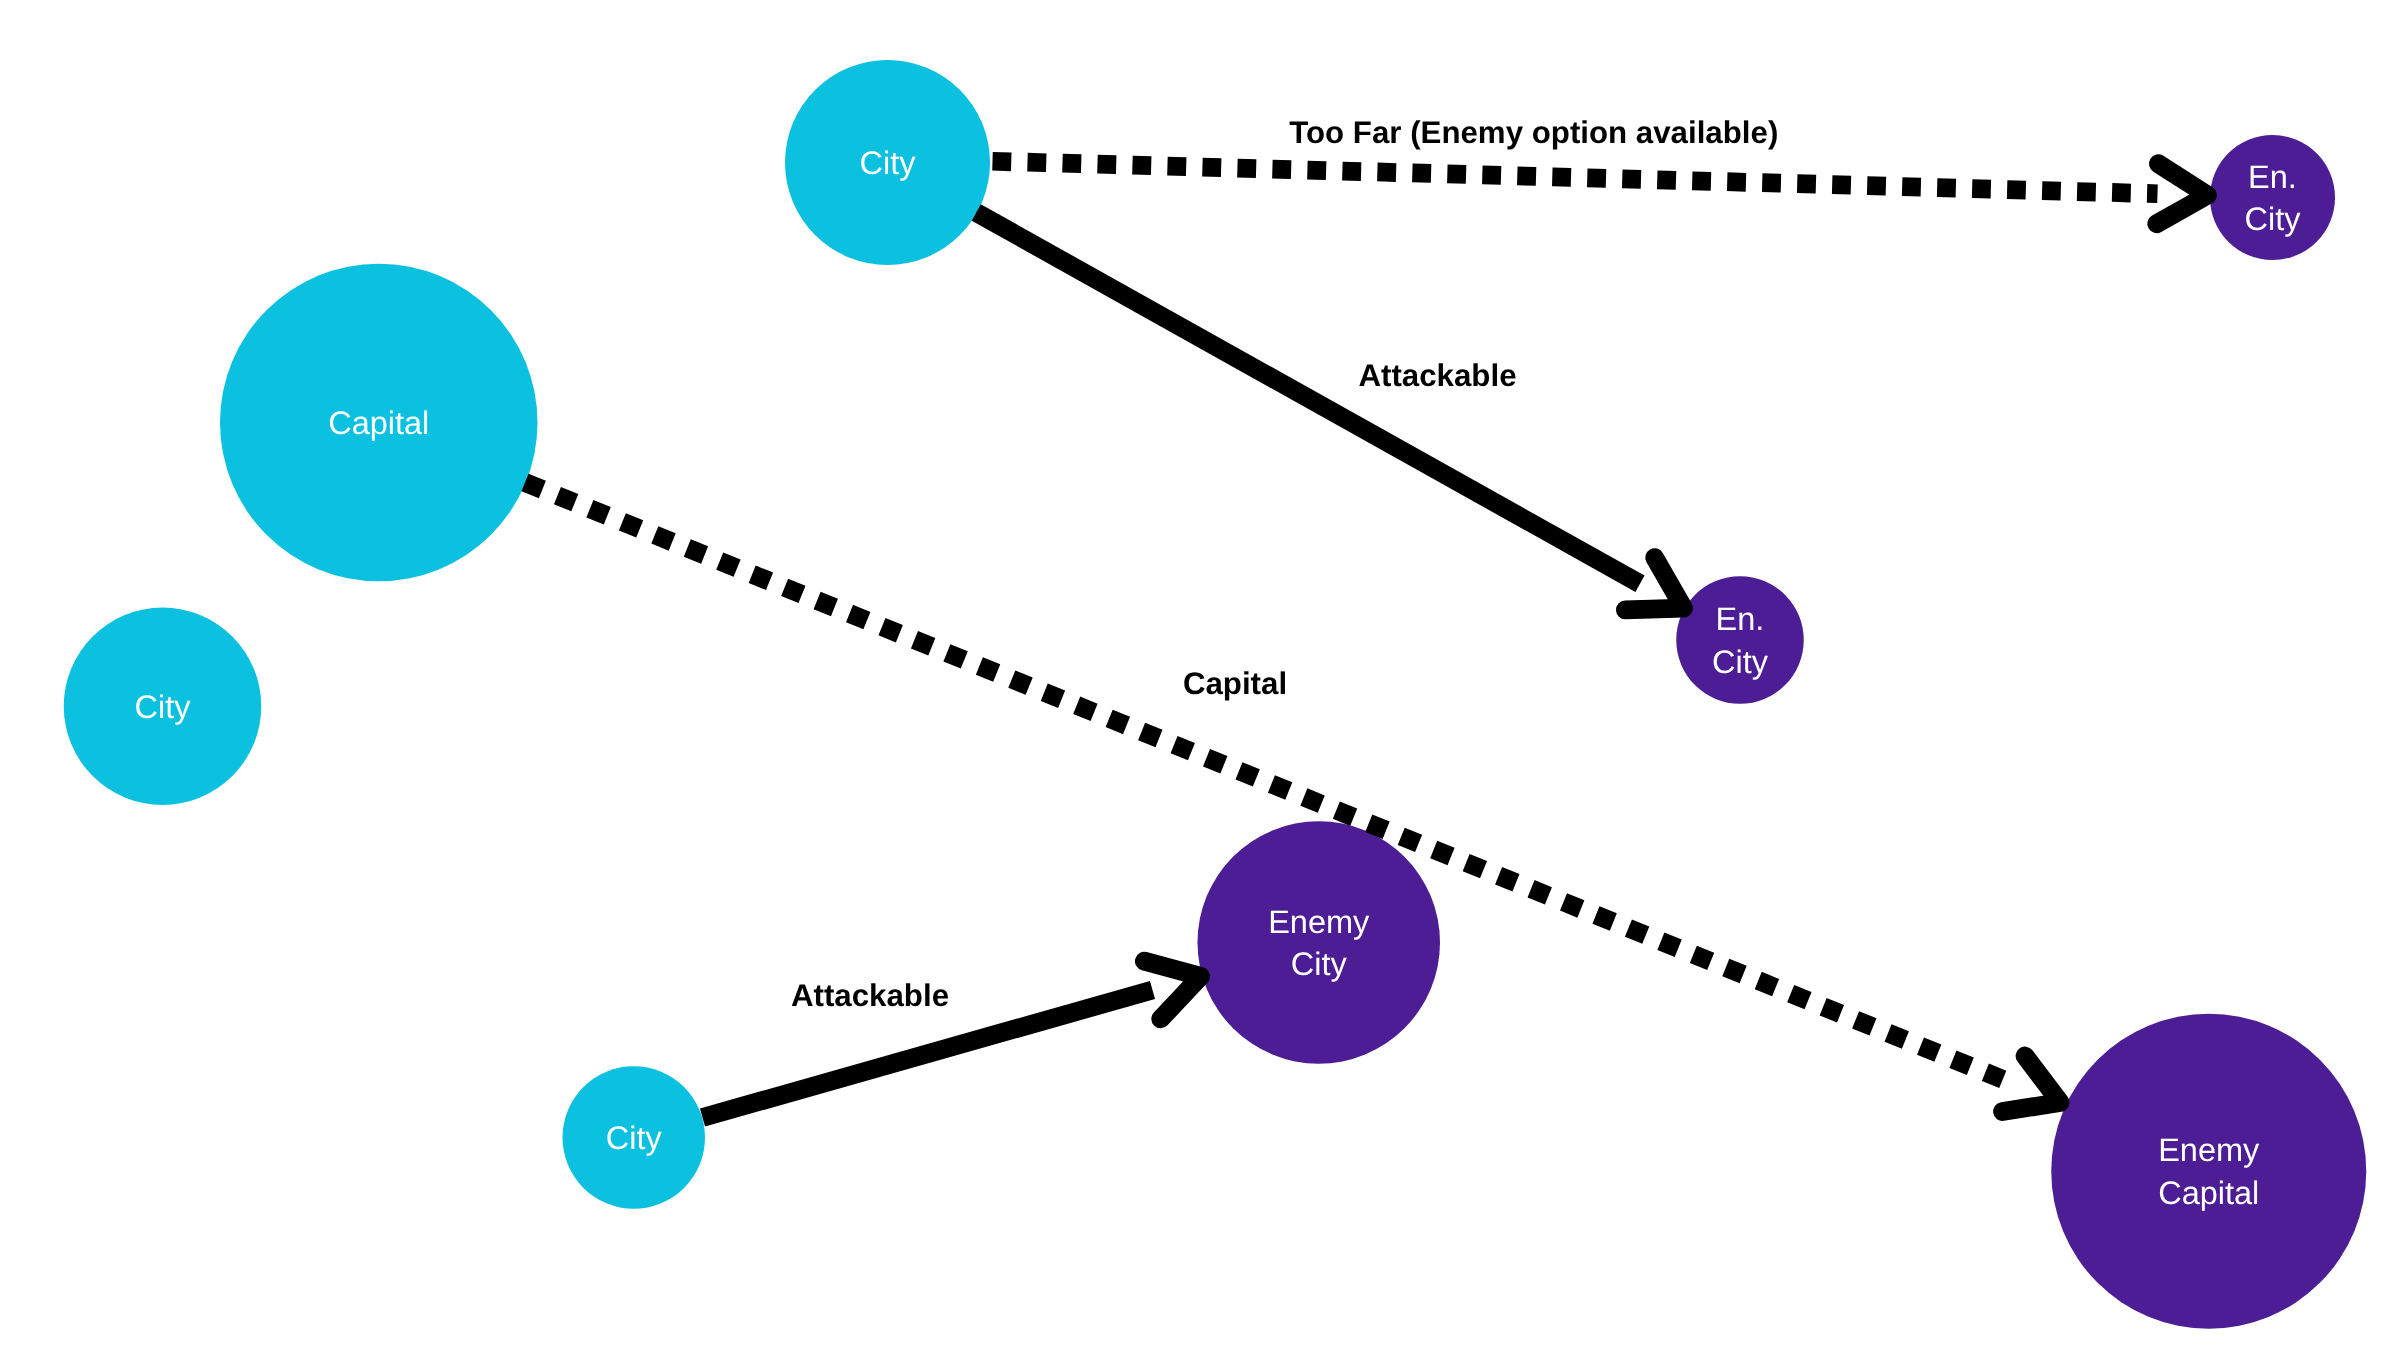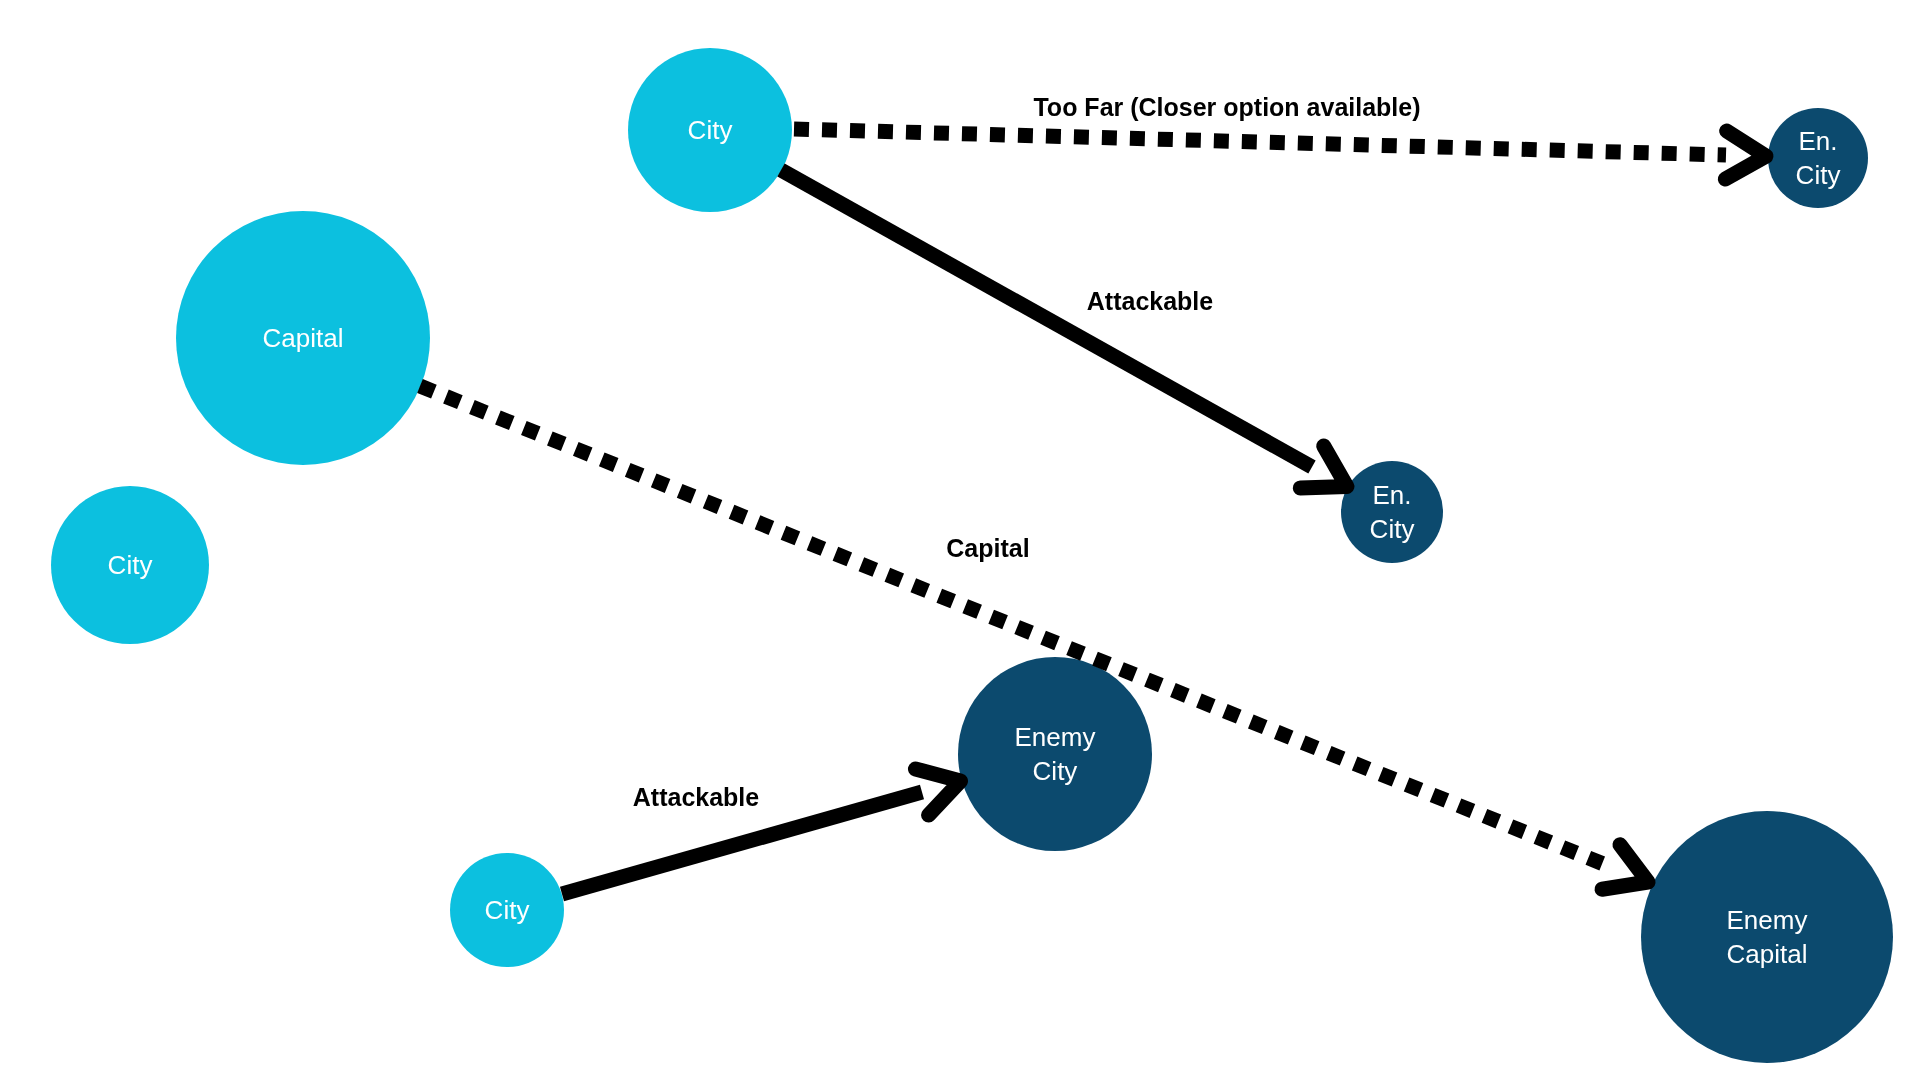--- a/index.html
+++ b/index.html
@@ -22,21 +22,21 @@
     align-items: center;
     justify-content: center;
     text-align: center;
     color: #FFFFFF;
     font-size: 26px;
     line-height: 1.32;
     white-space: pre-line;
     z-index: 1;
   }
   .node.friendly { background: #0CC0DF; }
-  .node.enemy    { background: #0c4a6e; }
+  .node.enemy    { background: #4c1d95; }
   #edges-svg {
     position: absolute;
     left: 0;
     top: 0;
     width: 1920px;
     height: 1080px;
     z-index: 2;
     pointer-events: none;
   }
   .shaft {
@@ -85,21 +85,21 @@
       <marker id="chev" viewBox="0 0 70 70" refX="14" refY="35" markerWidth="70" markerHeight="70" markerUnits="userSpaceOnUse" orient="auto">
         <path d="M14 11 L54 35 L14 59" fill="none" stroke="#000000" stroke-width="15" stroke-linecap="round" stroke-linejoin="round"></path>
       </marker>
     </defs>
     <path class="shaft dotted" d="M794 129 L1726 155" marker-end="url(#chev)"></path>
     <path class="shaft" d="M781 170 L1312 467" marker-end="url(#chev)"></path>
     <path class="shaft dotted" d="M420 386 L1611 867" marker-end="url(#chev)"></path>
     <path class="shaft" d="M562 894 L922 792" marker-end="url(#chev)"></path>
   </svg>
 
-  <div class="edge-label" style="left:1227px; top:107px;">Too Far (Closer option available)</div>
+  <div class="edge-label" style="left:1227px; top:107px;">Too Far (Enemy option available)</div>
 
   <div class="edge-label" style="left:1150px; top:301px;">Attackable</div>
 
   <div class="edge-label" style="left:988px; top:548px;">Capital</div>
 
   <div class="edge-label" style="left:696px; top:797px;">Attackable</div>
 
 </div>
 
 </body></html>

